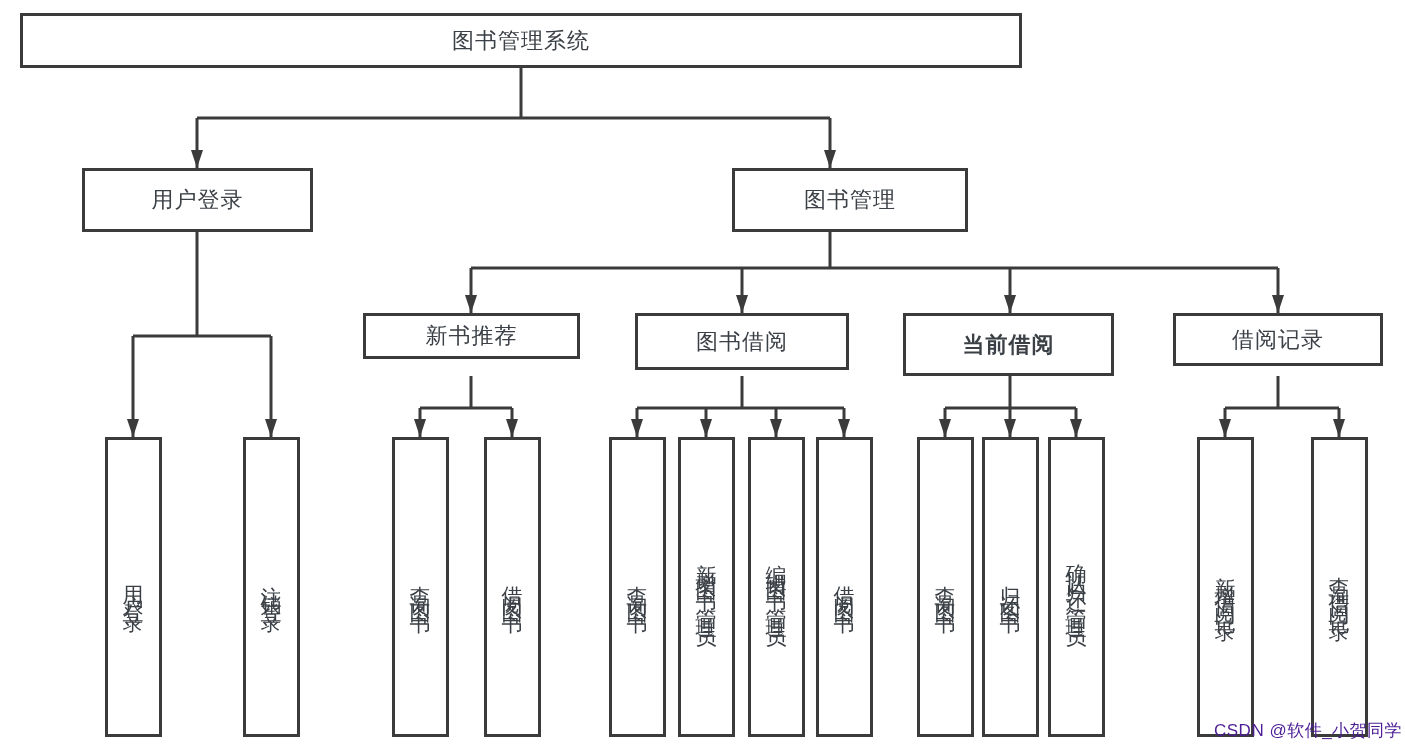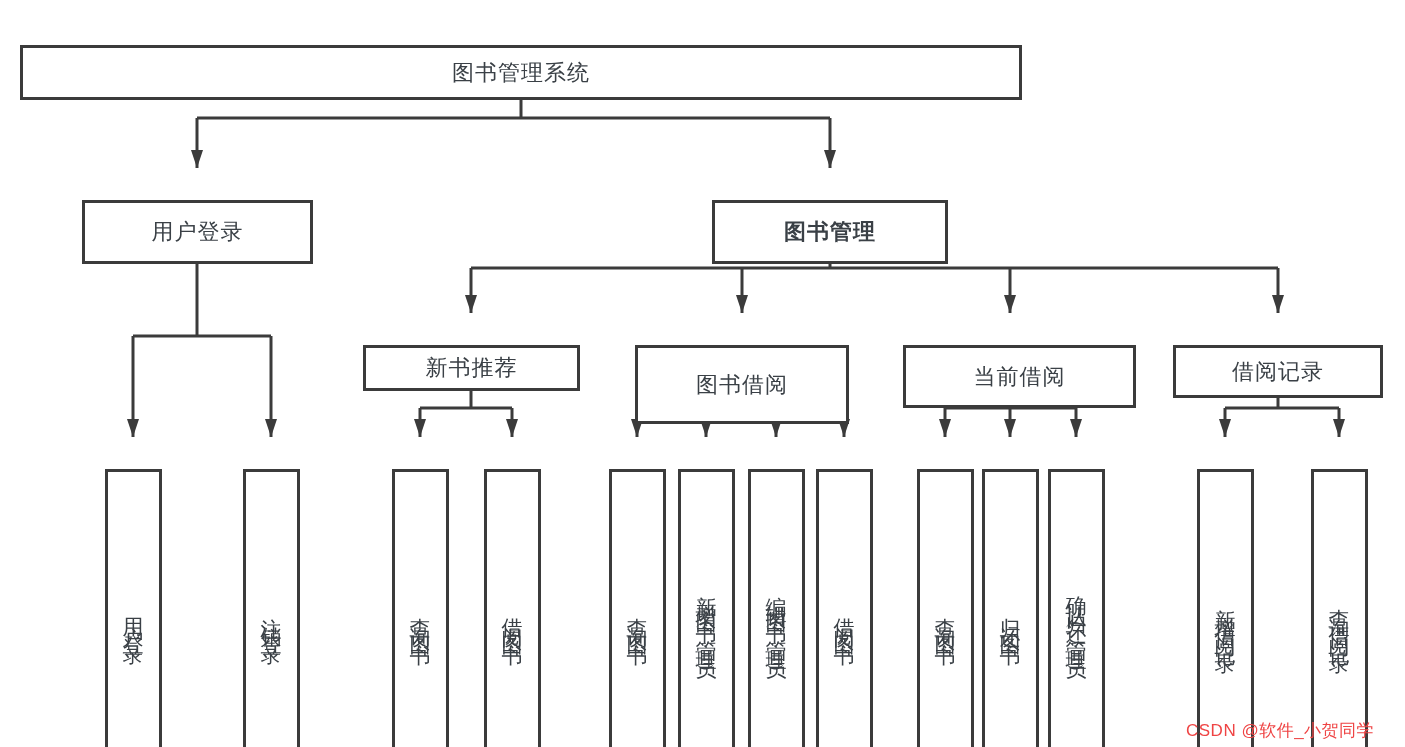--- a/index.html
+++ b/index.html
@@ -14,38 +14,37 @@
   }
   .canvas > svg { position: absolute; left: 0; top: 0; }
   .node {
     position: absolute;
     box-sizing: border-box;
     background: #ffffff;
     border: 3px solid #3b3b3b;
     display: flex;
     align-items: center;
     justify-content: center;
-    margin-top: 32px;
   }
   .hbox { font-size: 22px; letter-spacing: 1px; white-space: nowrap; }
   .vbox .vtext {
     writing-mode: vertical-rl;
     text-orientation: mixed;
     font-size: 21px;
     line-height: 1;
     letter-spacing: 9px;
     white-space: nowrap;
   }
   .watermark {
     position: absolute;
-    left: 1186px;
+    left: 1214px;
     top: 719px;
     font-size: 17px;
     letter-spacing: 0.5px;
-    color: #ef4444;
+    color: #4c1d95;
     white-space: nowrap;
   }
   line { stroke: #3b3b3b; stroke-width: 3; }
 </style>
 </head>
 <body>
 
 <div class="canvas">
 
   <svg width="1405" height="747" aria-hidden="true">
@@ -96,31 +95,31 @@
     <line x1="1339" y1="408" x2="1339" y2="437" marker-end="url(#arr)"></line>
   </svg>
 
   <div class="node hbox" style="left:20px; top:13px; width:1002px; height:55px;">
     <span>图书管理系统</span>
   </div>
 
   <div class="node hbox" style="left:82px; top:168px; width:231px; height:64px;">
     <span>用户登录</span>
   </div>
-  <div class="node hbox" style="left:712px; top:168px; width:236px; height:64px;font-weight:bold;">
+  <div class="node hbox" style="left:732px; top:168px; width:236px; height:64px;">
     <span>图书管理</span>
   </div>
 
   <div class="node hbox" style="left:363px; top:313px; width:217px; height:46px;">
     <span>新书推荐</span>
   </div>
-  <div class="node hbox" style="left:635px; top:313px; width:214px; height:79px;">
+  <div class="node hbox" style="left:635px; top:313px; width:214px; height:57px;">
     <span>图书借阅</span>
   </div>
-  <div class="node hbox" style="left:903px; top:313px; width:233px; height:63px;">
+  <div class="node hbox" style="left:903px; top:313px; width:211px; height:63px;font-weight:bold;">
     <span>当前借阅</span>
   </div>
   <div class="node hbox" style="left:1173px; top:313px; width:210px; height:53px;">
     <span>借阅记录</span>
   </div>
 
   <div class="node vbox" style="left:105px; top:437px; width:57px; height:300px;">
     <span class="vtext">用户登录</span>
   </div>
   <div class="node vbox" style="left:243px; top:437px; width:57px; height:300px;">

